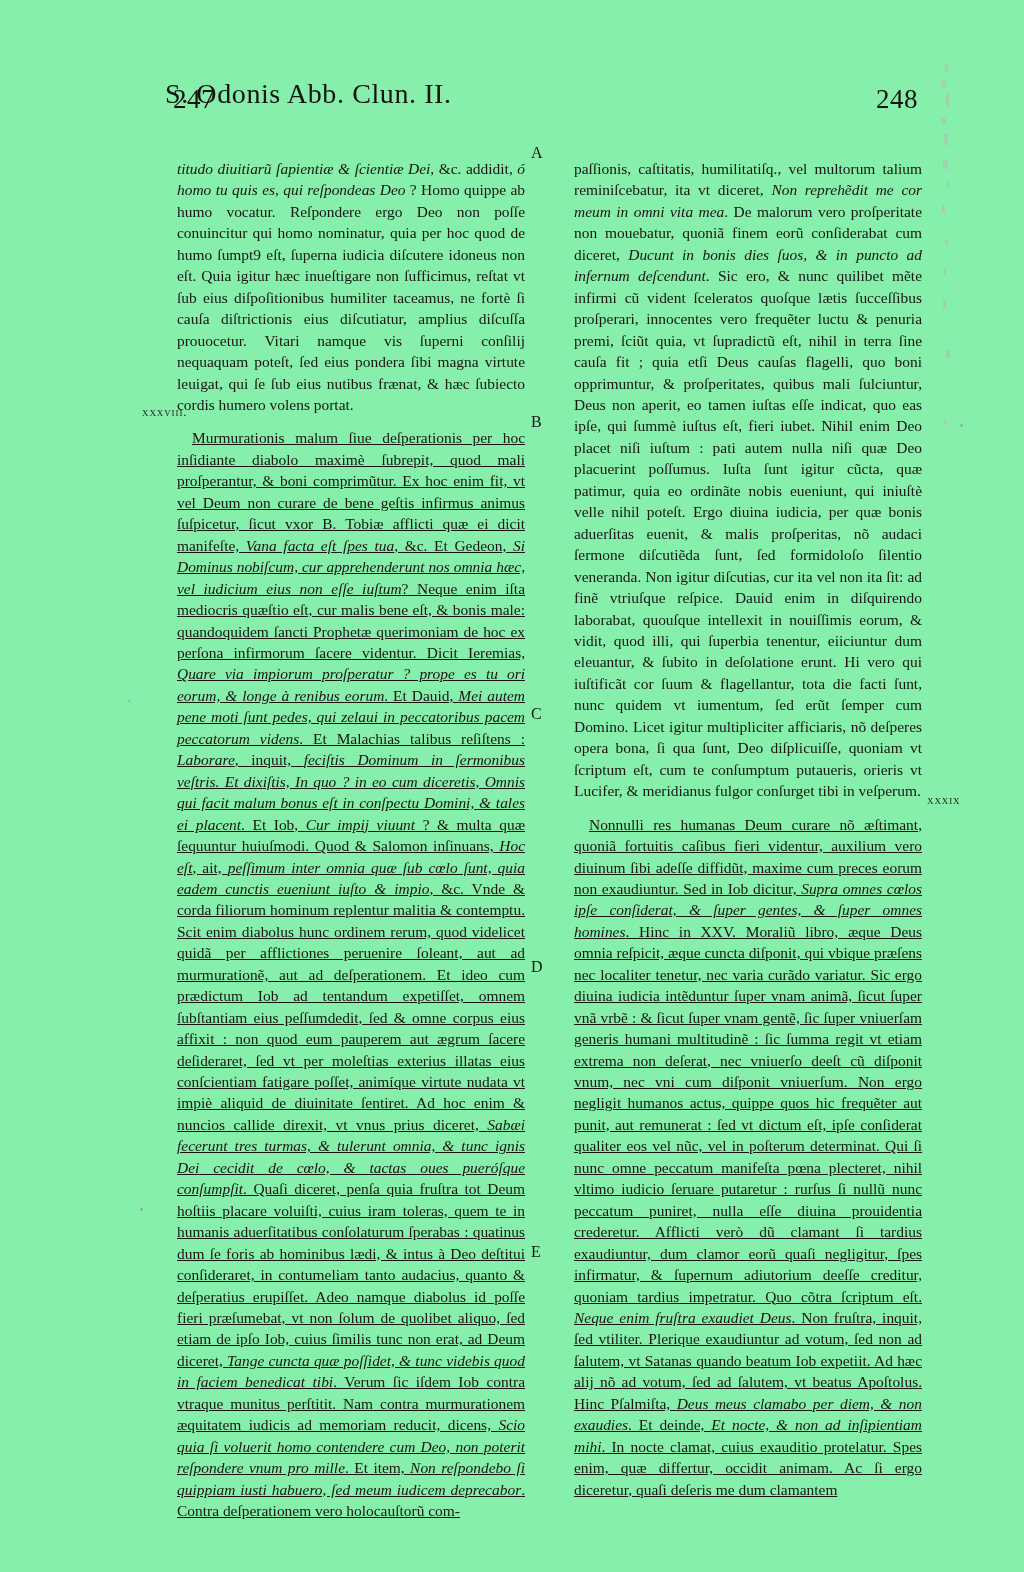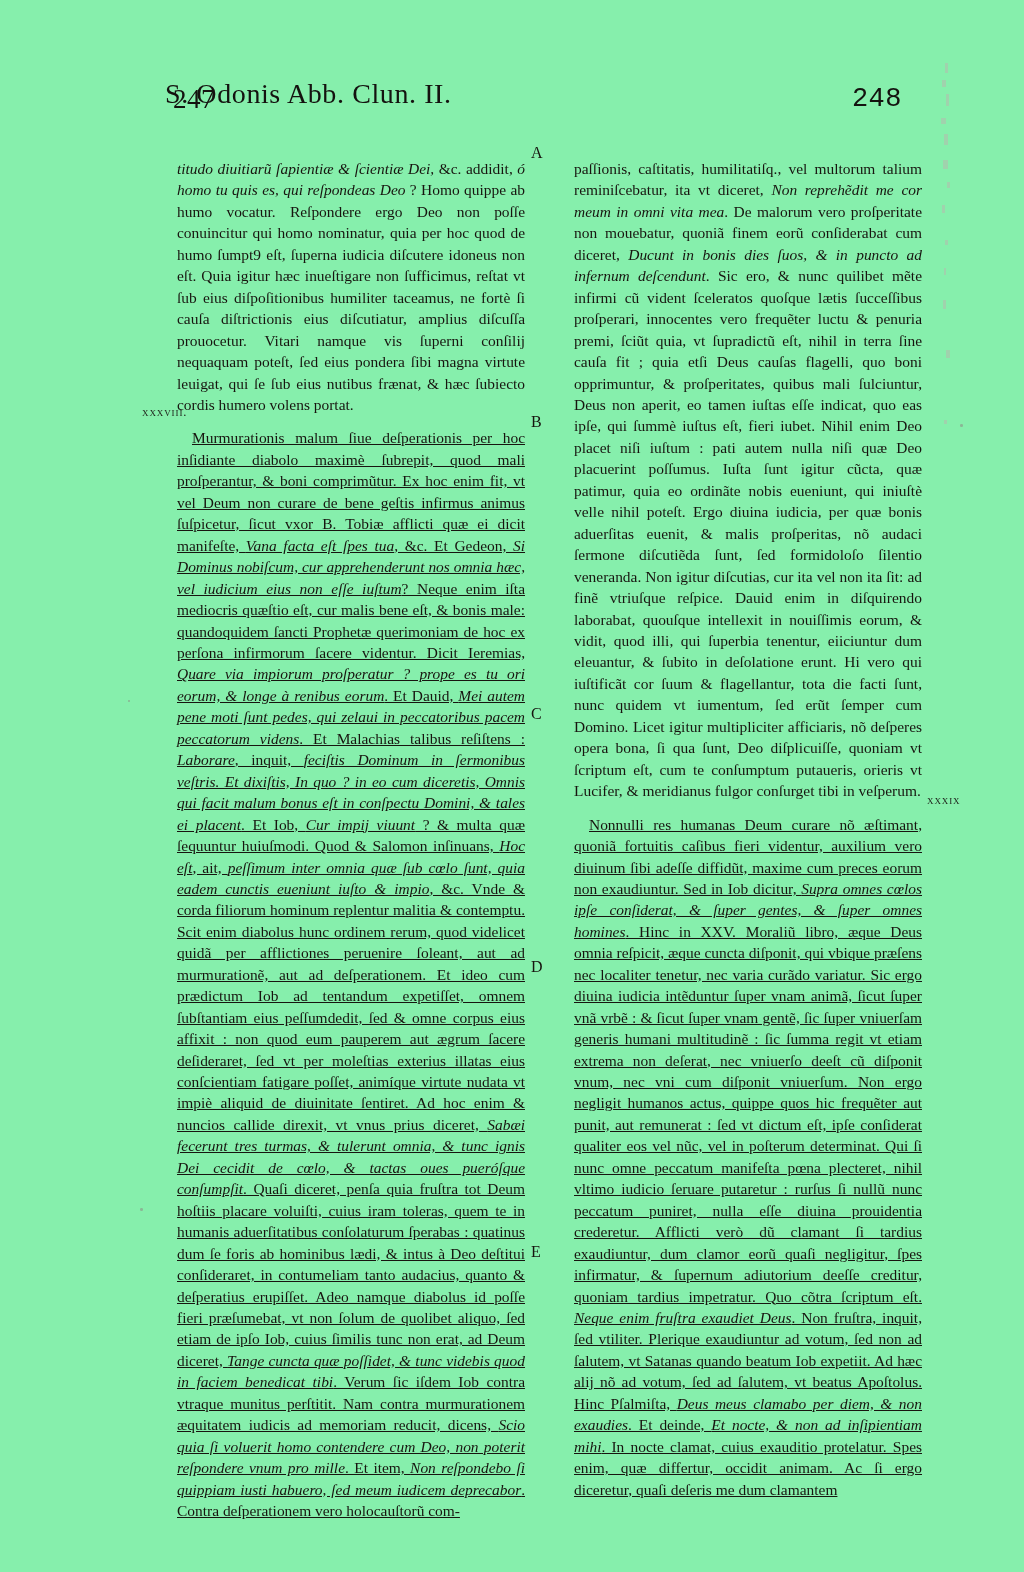--- a/index.html
+++ b/index.html
@@ -27,21 +27,21 @@
     height: 46px;
   }
   .folio {
     position: absolute;
     top: 6px;
     font-size: 27px;
     letter-spacing: 0.5px;
     color: #14120f;
   }
   .folio-left  { left: 8px; }
-  .folio-right { right: 18px; font-family: Liberation Mono, monospace; }
+  .folio-right { right: 2px; }
   .runtitle {
     position: absolute;
     left: 0;
     right: 0;
     top: 0;
     text-align: left;
     font-size: 28px;
     letter-spacing: 0.6px;
     color: #14120f;
   }

